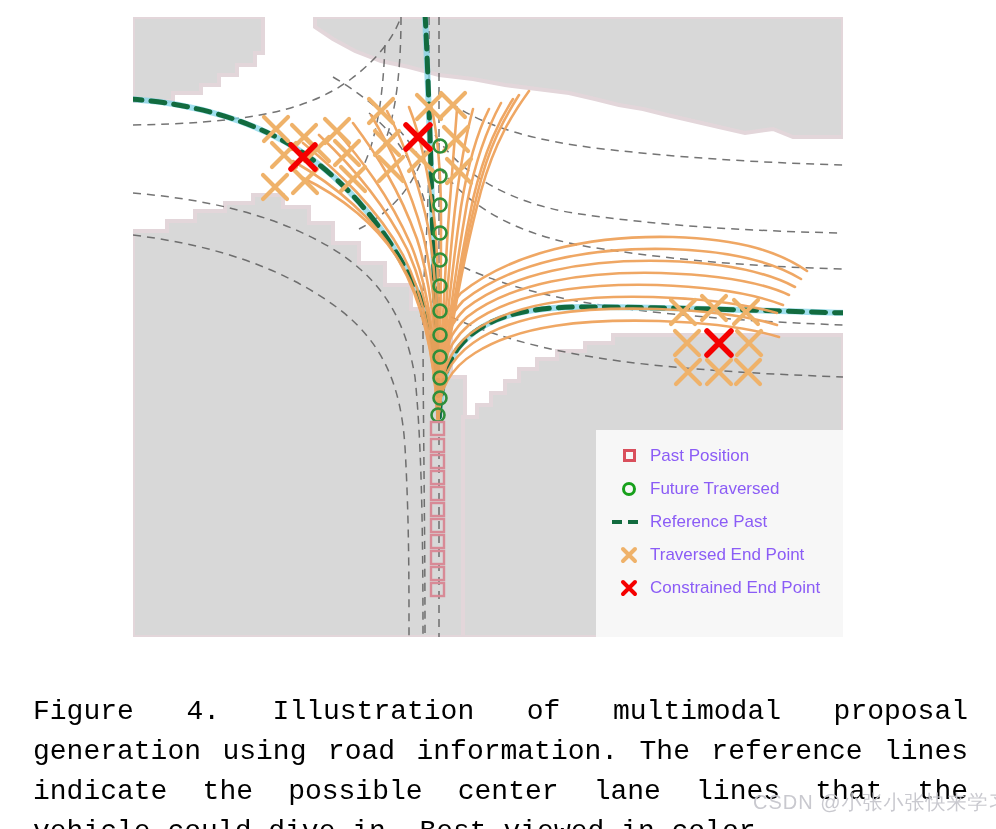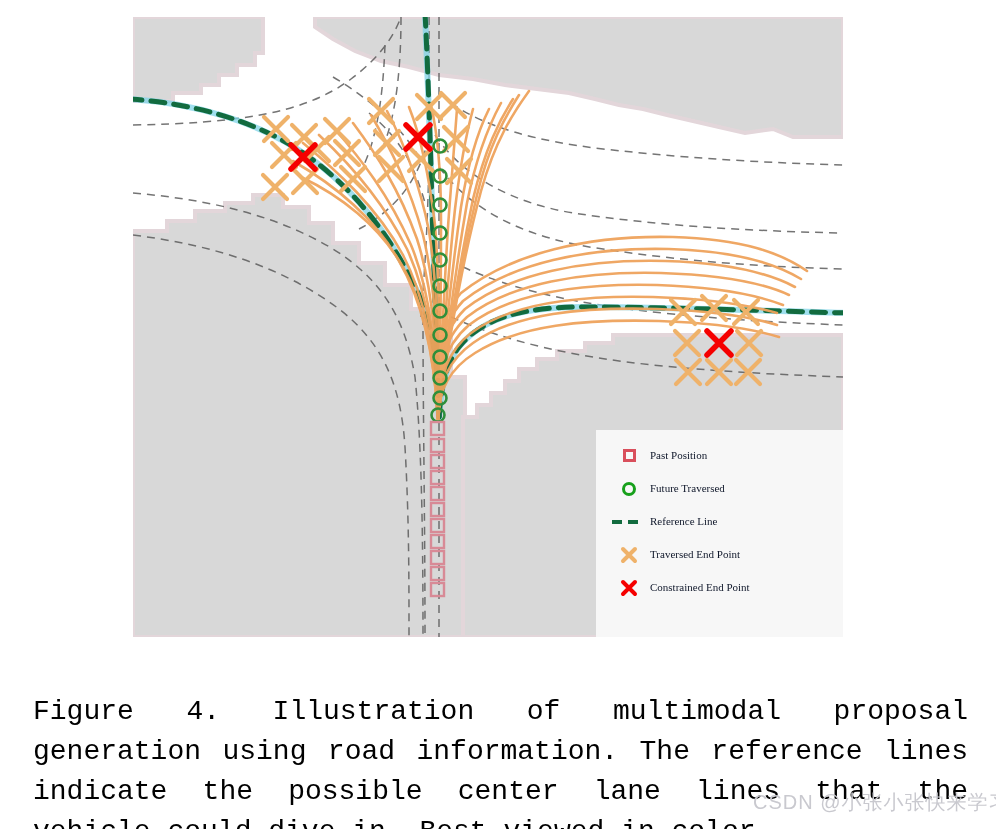--- a/index.html
+++ b/index.html
@@ -22,21 +22,21 @@
     box-sizing:border-box;padding:9px 0 0 0;
   }
   .legend-row{
     display:flex;align-items:center;height:33px;padding-left:12px;
   }
   .legend-mark{
     width:42px;height:20px;display:flex;align-items:center;justify-content:center;
     flex:0 0 42px;
   }
   .legend-label{
-    font-size:11px;color:#0f172a;line-height:1;white-space:nowrap;font-family:Liberation Serif, serif;
+    font-size:17px;color:#8b5cf6;line-height:1;white-space:nowrap;
   }
   .mk-square{
     width:13px;height:13px;border:3px solid #d94f5c;box-sizing:border-box;background:transparent;
   }
   .mk-circle{
     width:14px;height:14px;border:3px solid #17a01b;border-radius:50%;box-sizing:border-box;background:transparent;
   }
 
   
   #caption{
@@ -243,21 +243,21 @@
       </span>
       <span class="legend-label">Future Traversed</span>
     </div>
 
     <div class="legend-row">
       <span class="legend-mark">
         <svg width="36" height="10" viewBox="0 0 36 10">
           <line x1="1" y1="5" x2="33" y2="5" stroke="#126b3f" stroke-width="4" stroke-dasharray="10 6"></line>
         </svg>
       </span>
-      <span class="legend-label">Reference Line</span>
+      <span class="legend-label">Reference Past</span>
     </div>
 
 
     <div class="legend-row">
       <span class="legend-mark">
         <svg width="20" height="20" viewBox="0 0 20 20">
           <path d="M4,4 L16,16 M16,4 L4,16" stroke="#efb26a" stroke-width="4" stroke-linecap="round"></path>
         </svg>
       </span>
       <span class="legend-label">Traversed End Point</span>

